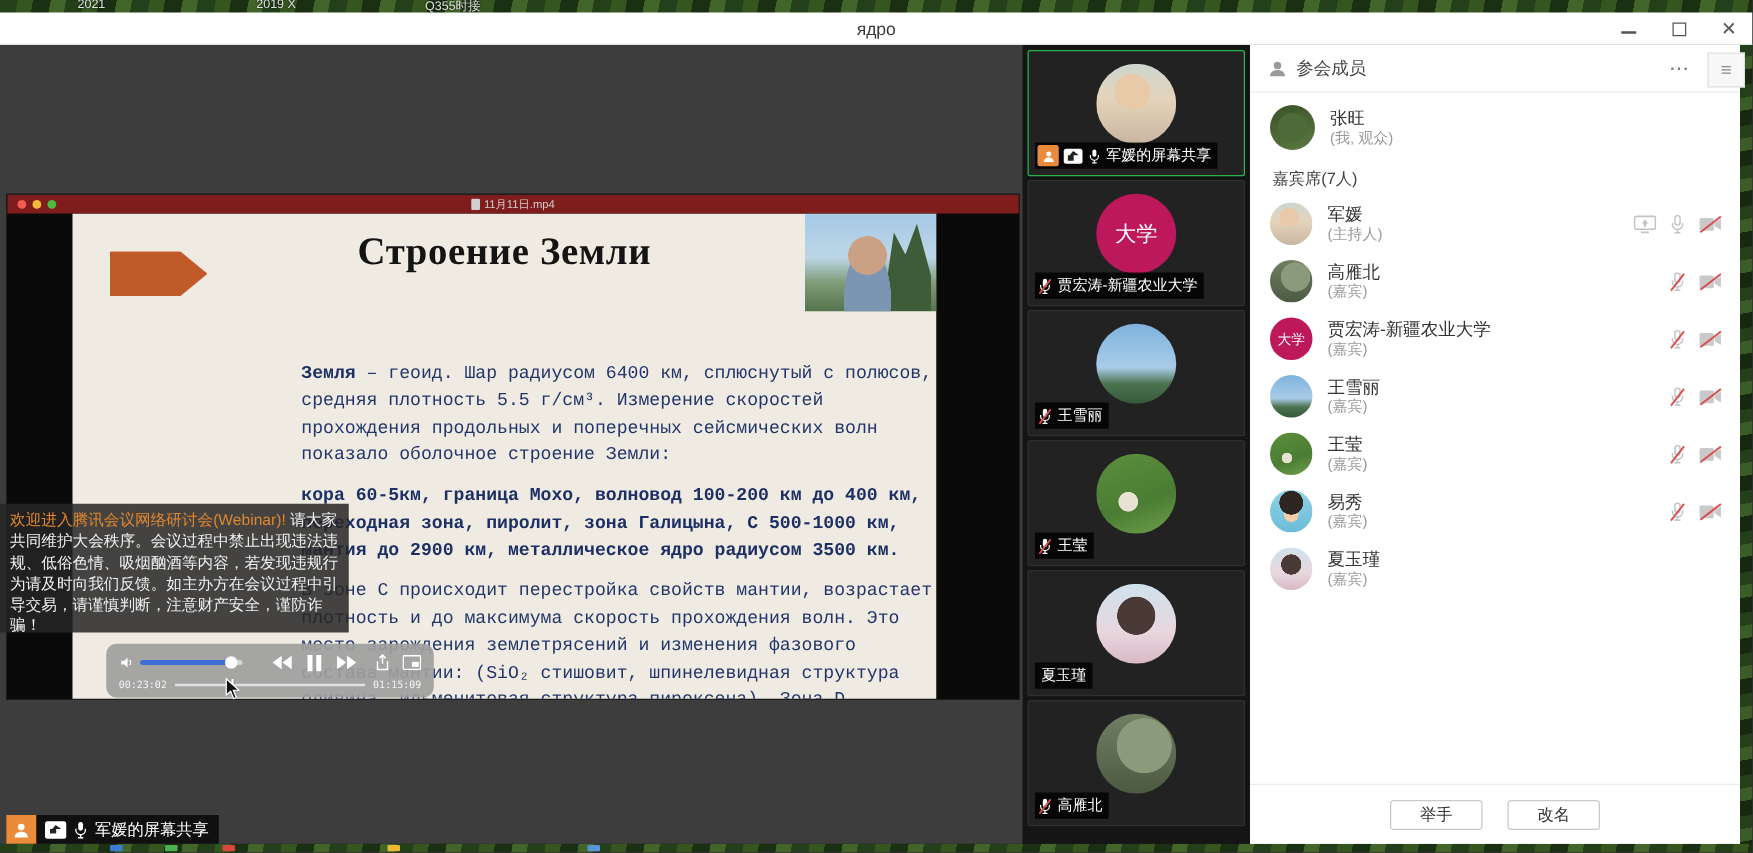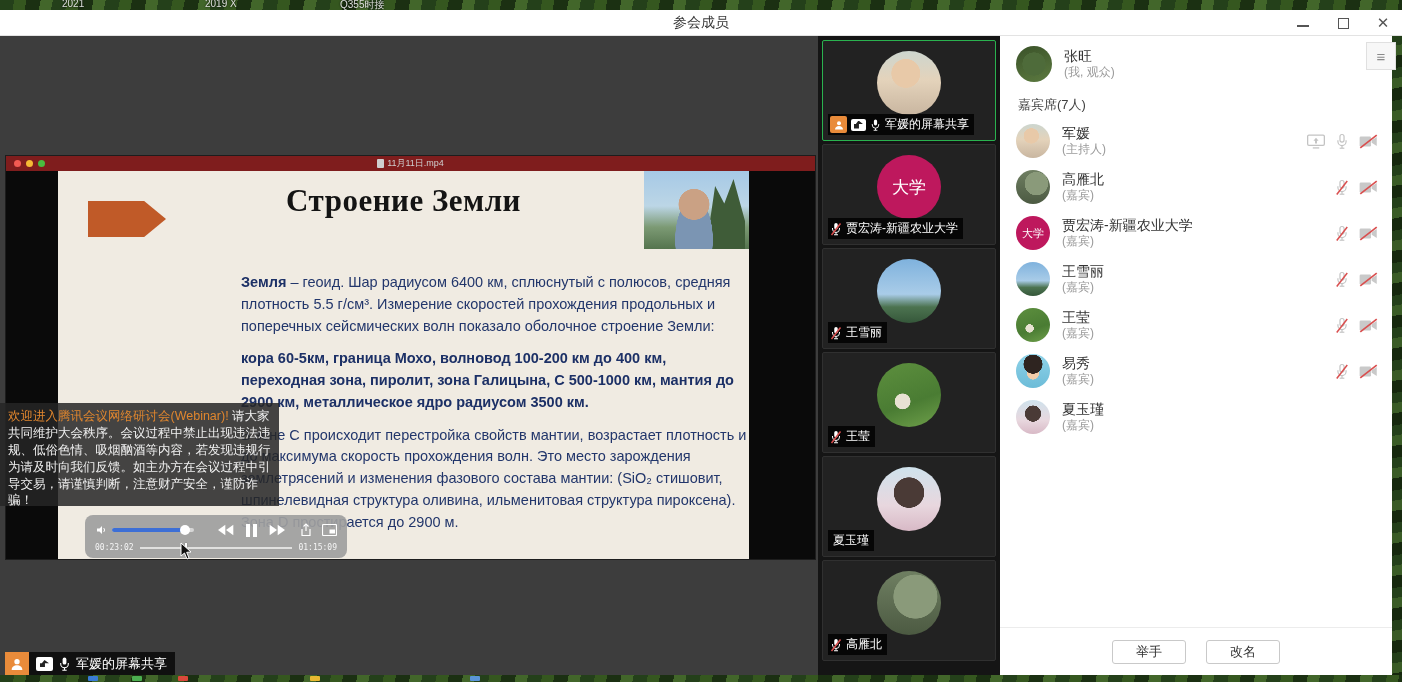--- a/index.html
+++ b/index.html
@@ -49,22 +49,22 @@
       font-family:"Liberation Serif",serif; font-weight:bold; font-size:31px; color:#141414; letter-spacing:.5px; }
   .slide-subtitle { position:absolute; left:0; top:52px; width:100%; text-align:center;
       font-family:"Liberation Serif",serif; font-weight:bold; font-size:21px; color:#141414; }
   .presenter { position:absolute; left:586px; top:0; width:105px; height:78px;
       background:linear-gradient(180deg,#a6c9e6 0%,#bcd6e6 45%,#7c9a74 72%,#55744e 100%); }
   .presenter::before { content:""; position:absolute; right:4px; top:8px; width:46px; height:70px; background:#3f5c38;
       clip-path:polygon(15% 100%,35% 10%,55% 35%,75% 0,100% 60%,100% 100%); }
   .presenter::after { content:""; position:absolute; left:26px; top:16px; width:48px; height:62px;
       background:radial-gradient(circle at 50% 28%,#caa184 0 30%,transparent 31%),
                  radial-gradient(ellipse at 50% 85%,#7b95b3 0 55%,transparent 56%); }
-  .slide-text { position:absolute; left:183px; top:101px; width:510px;
-      font-family:Liberation Sans, sans-serif; font-size:14.5px; line-height:1.5; color:#22366b; }
+  .slide-text { position:absolute; left:183px; top:118px; width:510px;
+      font-family:Liberation Mono, monospace; font-size:14.5px; line-height:1.5; color:#22366b; }
   .slide-text p { margin-bottom:11px; }
   .slide-text .bold { font-weight:bold; color:#1c3066; }
 
   
   .welcome { position:absolute; left:0; top:367px; width:279px; height:103px;
       background:rgba(38,38,38,.85); padding:5px 8px; font-size:12.5px; line-height:1.35; color:#f0f0f0; }
   .welcome .headline { color:#e0862e; }
 
   
   .pctrl { position:absolute; left:85px; top:479px; width:262px; height:43px;
@@ -166,21 +166,21 @@
 <div class="desktop-strip desktop-right"></div>
 <div class="desktop-strip desktop-bottom">
   <i style="left:88px;background:#3a7bd5"></i>
   <i style="left:132px;background:#4caf50"></i>
   <i style="left:178px;background:#d9483b"></i>
   <i style="left:310px;background:#e8b931"></i>
   <i style="left:470px;background:#5a95d8"></i>
 </div>
 
 <div class="titlebar">
-  <span class="win-title">参会成员</span>
+  <span class="win-title">ядро</span>
   <div class="win-controls">
     <span class="win-btn">
         <span class="win-min"></span>
       </span>
     <span class="win-btn">
         <span class="win-max"></span>
       </span>
     <span class="win-btn win-close">✕</span>
   </div>
 </div>
@@ -367,20 +367,31 @@
           <line x1="12" y1="21" x2="12" y2="25" stroke="#fff" stroke-width="2"></line>
           <line x1="8" y1="25.5" x2="16" y2="25.5" stroke="#fff" stroke-width="2"></line>
           <line x1="3" y1="26" x2="21" y2="3" stroke="#d94f4f" stroke-width="3"></line>
         </svg>
         <span>高雁北</span>
       </div>
     </div>
   </div>
 
   <div class="panel">
+    <div class="panel-header">
+      <svg width="16" height="16" viewBox="0 0 24 24">
+        <circle cx="12" cy="8" r="4.5" fill="#9a9a9a"></circle>
+          <path d="M3 21c0-5 4-7.5 9-7.5s9 2.5 9 7.5" fill="#9a9a9a"></path>
+      </svg>
+      <span class="ph-title">参会成员</span>
+      <div class="ph-actions">
+        <span class="ph-more">⋯</span>
+        <span class="ph-close">✕</span>
+      </div>
+    </div>
 
     <div class="me-row">
       <span class="avatar-sm av-zhang"></span>
       <div class="p-info">
         <div class="p-name">张旺</div>
         <div class="p-role">(我, 观众)</div>
       </div>
     </div>
 
     <div class="section-label">嘉宾席(7人)</div>

